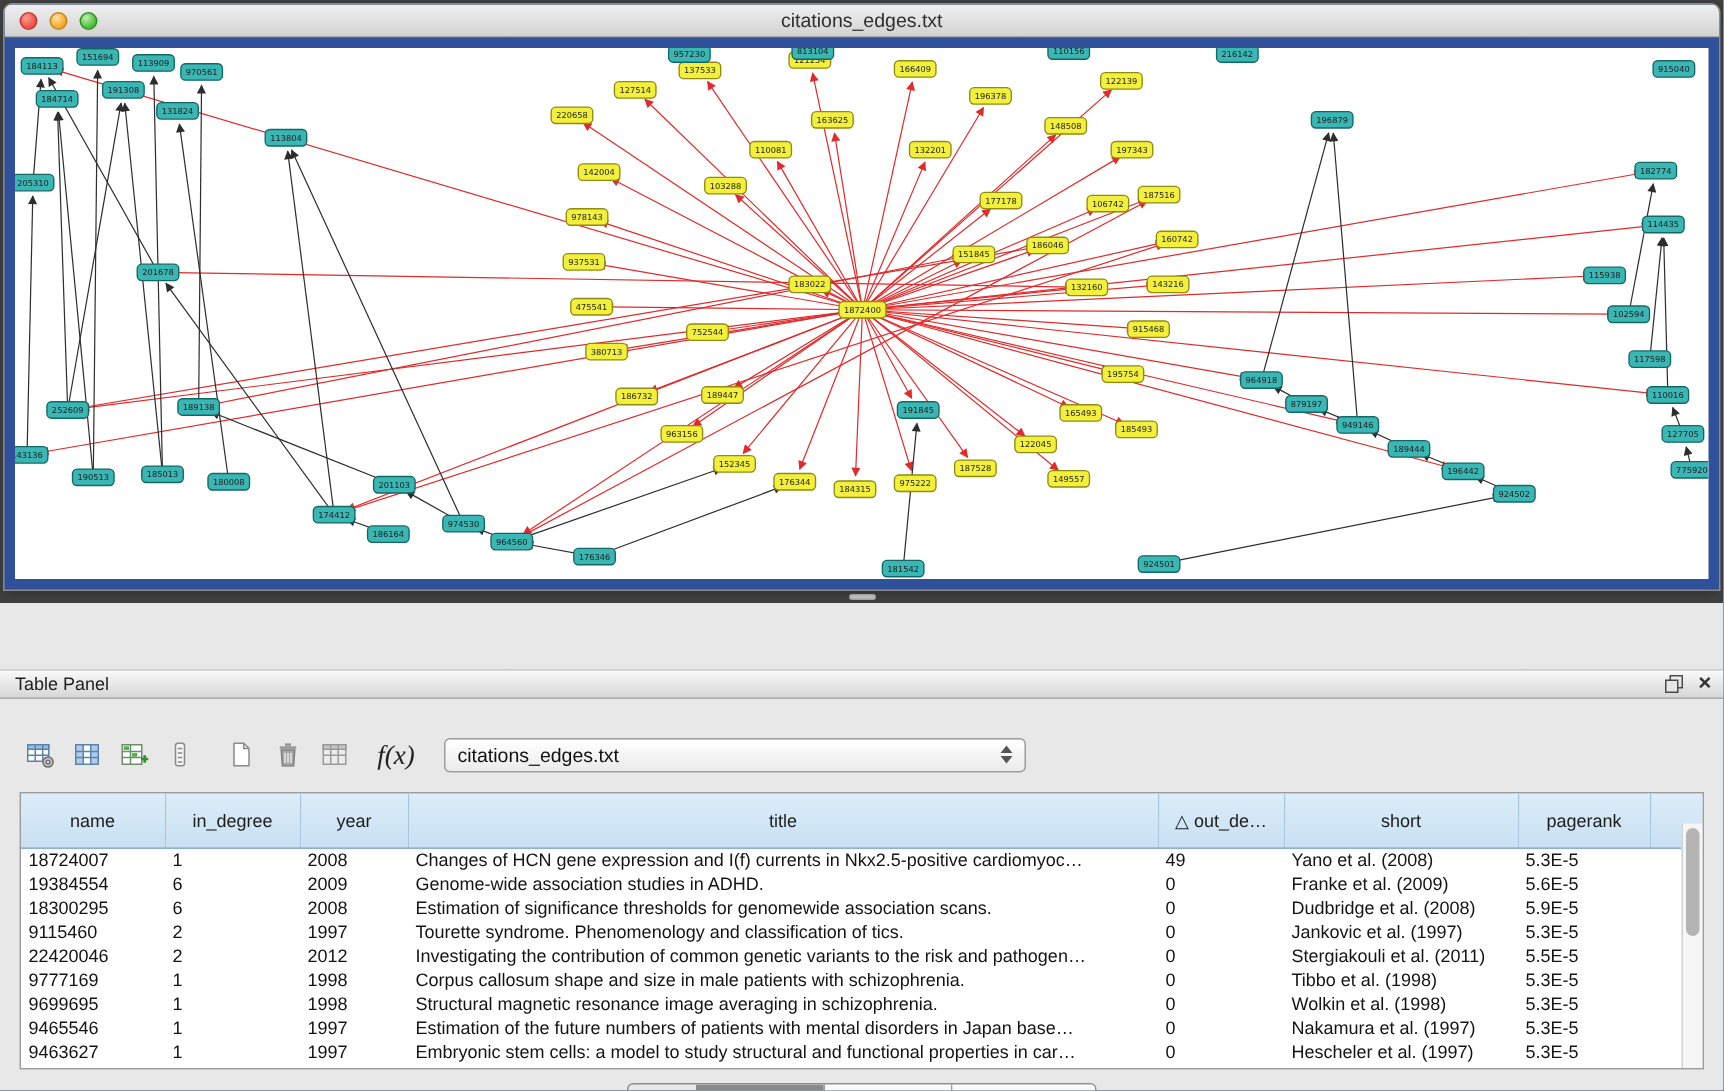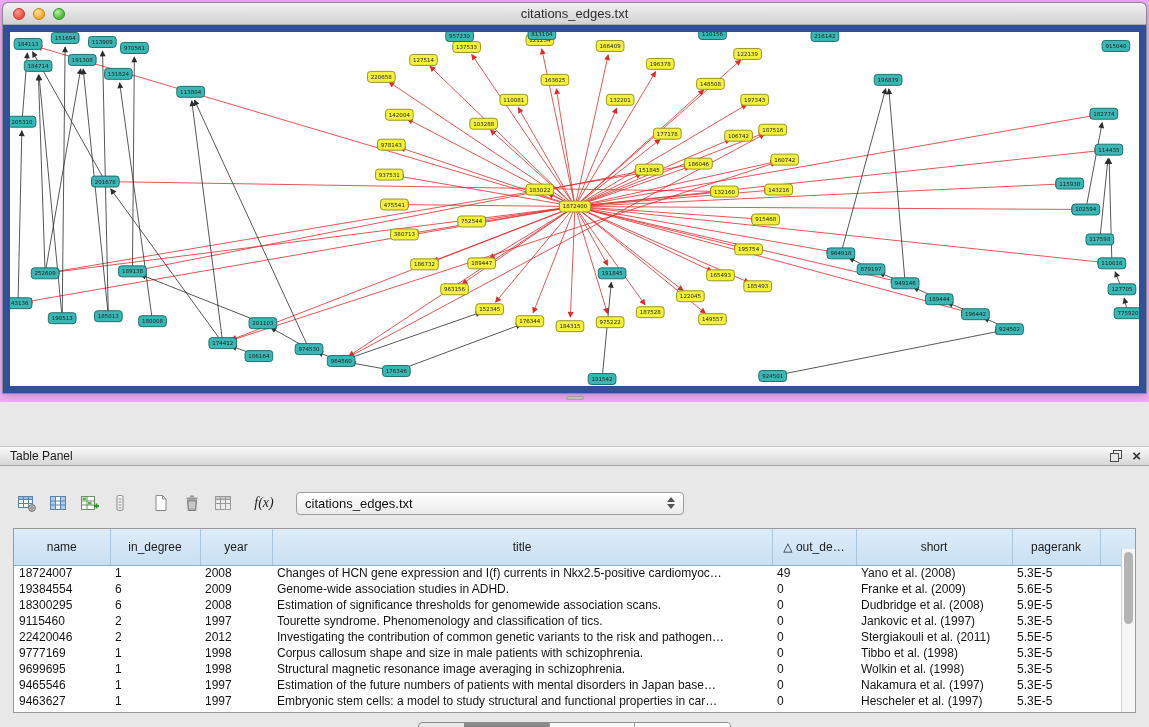--- a/index.html
+++ b/index.html
@@ -1,17 +1,17 @@
 <!DOCTYPE html>
 <html><head>
 <meta charset="utf-8">
 <style>
   * { margin:0; padding:0; box-sizing:border-box; }
   body { font-family:"Liberation Sans", sans-serif; }
-  .page { position:relative; width:1149px; height:727px; background:#f0abfc; overflow:hidden; }
+  .page { position:relative; width:1149px; height:727px; background:#404040; overflow:hidden; }
 
   
   .network-window { position:absolute; left:3px; top:3px; width:1143px; height:390px;
     background:#31509a; border-radius:5px 5px 0 0; box-shadow:0 0 0 1px #8b8b8b, 0 2px 8px rgba(0,0,0,.25); }
   .window-titlebar { position:relative; height:22px; border-radius:5px 5px 0 0;
     background:linear-gradient(#f0f0f0,#d2d2d2); border-bottom:1px solid #a8a8a8; }
   .traffic-lights { position:absolute; left:10px; top:5px; display:flex; gap:8px; }
   .tl { width:12px; height:12px; border-radius:50%; display:inline-block; }
   .tl.red { background:radial-gradient(circle at 35% 30%, #ff9a90, #ee4d42 70%); border:1px solid #c03830; }
   .tl.yellow { background:radial-gradient(circle at 35% 30%, #ffe2a0, #f5a623 70%); border:1px solid #c28418; }
@@ -34,21 +34,21 @@
     border-top:1px solid #c9c9c9; border-bottom:1px solid #a6a6a6; font-size:12px; color:#1d1d1d;margin-top:44px; }
   .panel-header-icons { display:flex; align-items:center; gap:10px; }
   .close-x { font-size:15px; font-weight:bold; color:#333; line-height:14px; cursor:default; }
 
   .panel-body { position:relative; height:304px; }
 
   .toolbar { position:absolute; top:22px; left:14px; right:14px; height:30px; display:flex; align-items:center; gap:5px; }
   .tool-btn { width:26px; height:26px; border:none; background:transparent; display:flex;
     align-items:center; justify-content:center; padding:0; }
   .tool-btn.gap-before { margin-left:10px; }
-  .fx-label { font-family:"Liberation Serif", serif; font-style:italic; font-size:14px; color:#222; }
+  .fx-label { font-family:"Liberation Serif", serif; font-style:italic; font-size:18px; color:#222; }
   .table-select { margin-left:14px; width:388px; height:23px; border:1px solid #9e9e9e; border-radius:4px;
     background:linear-gradient(#ffffff,#ebebeb); display:flex; align-items:center; padding:0 8px; font-size:13px; color:#111; }
   .select-arrows { margin-left:auto; display:flex; flex-direction:column; gap:2px; }
   .select-arrows i { display:block; width:0; height:0; border-left:4px solid transparent; border-right:4px solid transparent; }
   .select-arrows .up { border-bottom:5px solid #555; }
   .select-arrows .down { border-top:5px solid #555; }
 
   .table-container { position:absolute; top:62px; left:13px; right:13px; height:185px;
     background:#fff; border:1px solid #9b9b9b; overflow:hidden; }
   table.data-table { width:100%; border-collapse:collapse; table-layout:fixed; }

